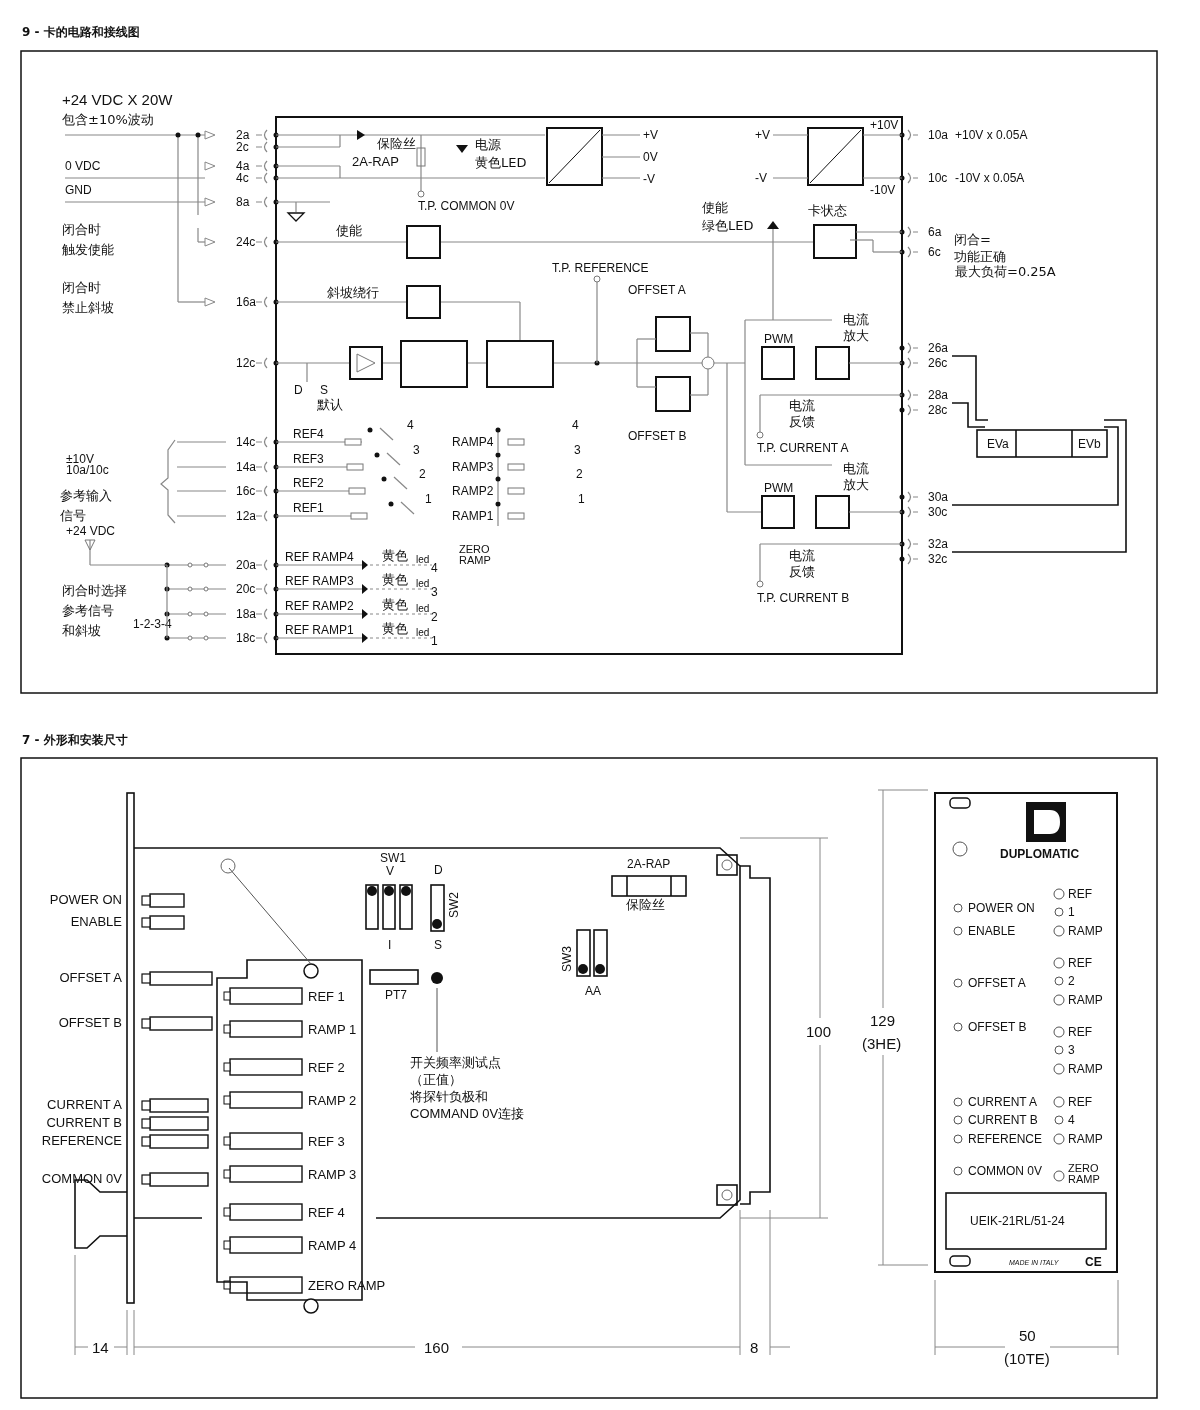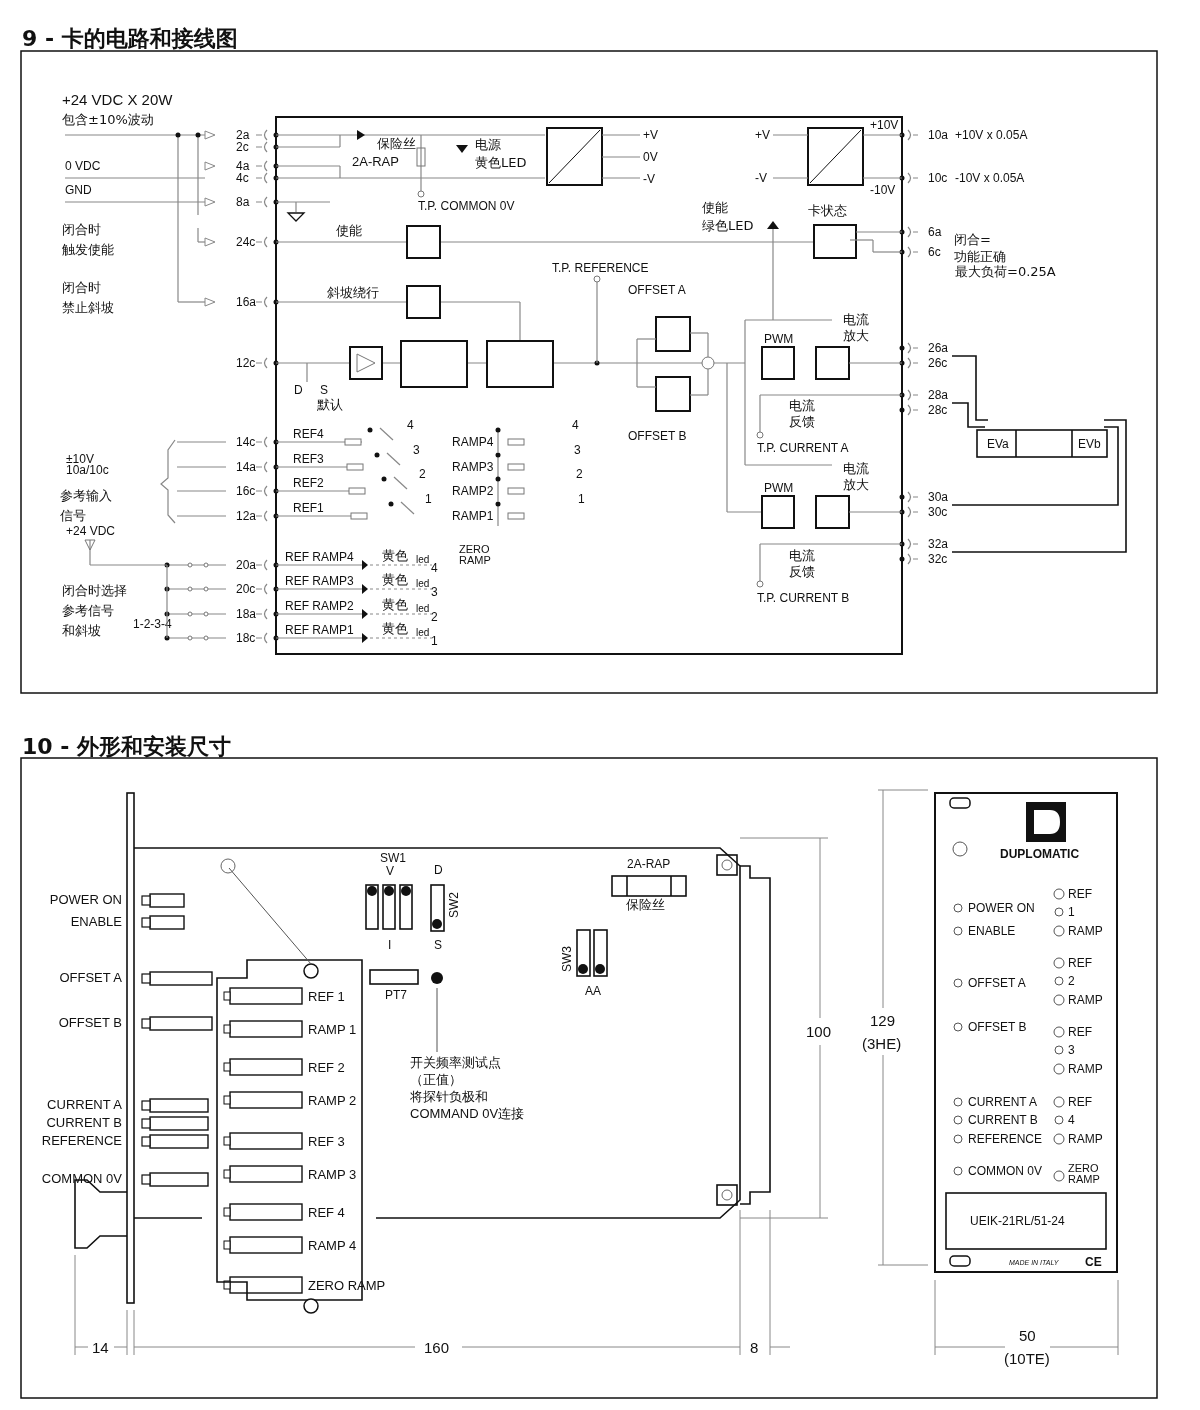--- a/index.html
+++ b/index.html
@@ -1,32 +1,32 @@
 <!DOCTYPE html>
 <html><head>
 <meta charset="utf-8">
 <style>
   html,body{margin:0;padding:0;background:#fff;}
   body{width:1200px;height:1410px;position:relative;overflow:hidden;font-family:"Liberation Sans","DejaVu Sans",sans-serif;color:#111;}
-  .sec-title{position:absolute;left:22px;font-weight:bold;font-size:22px;font-family:"DejaVu Sans",sans-serif;}
+  .sec-title{position:absolute;left:22px;font-weight:bold;font-size:12px;font-family:"DejaVu Sans",sans-serif;}
   svg{position:absolute;left:0;top:0;}
   svg text{font-family:"Liberation Sans","DejaVu Sans",sans-serif;fill:#111;}
   .w{stroke:#888;stroke-width:1.2;fill:none;}
   .k{stroke:#111;stroke-width:1.6;fill:none;}
   .kb{stroke:#111;stroke-width:2;fill:#fff;}
   .d{fill:#111;}
   .lbl{font-size:12px;}
   .cn{font-size:13px;font-family:"DejaVu Sans",sans-serif;}
   .dash{stroke:#888;stroke-width:1;stroke-dasharray:3 3;fill:none;}
 </style>
 </head>
 <body>
 
 <div class="sec-title" style="top:24px">9 - 卡的电路和接线图</div>
-<div class="sec-title" style="top:732px">10 - 外形和安装尺寸</div>
+<div class="sec-title" style="top:732px">7 - 外形和安装尺寸</div>
 
 <svg width="1200" height="1410">
 
   <rect x="21" y="51" width="1136" height="642" fill="none" stroke="#111" stroke-width="1.5"></rect>
   <rect x="276" y="117" width="626" height="537" fill="none" stroke="#111" stroke-width="2"></rect>
 
   <text x="62" y="105" font-size="15">+24 VDC X 20W</text>
   <text x="62" y="124" class="cn" font-size="14">包含±10%波动</text>
   <text x="65" y="170" class="lbl">0 VDC</text>
   <text x="65" y="194" class="lbl">GND</text>

